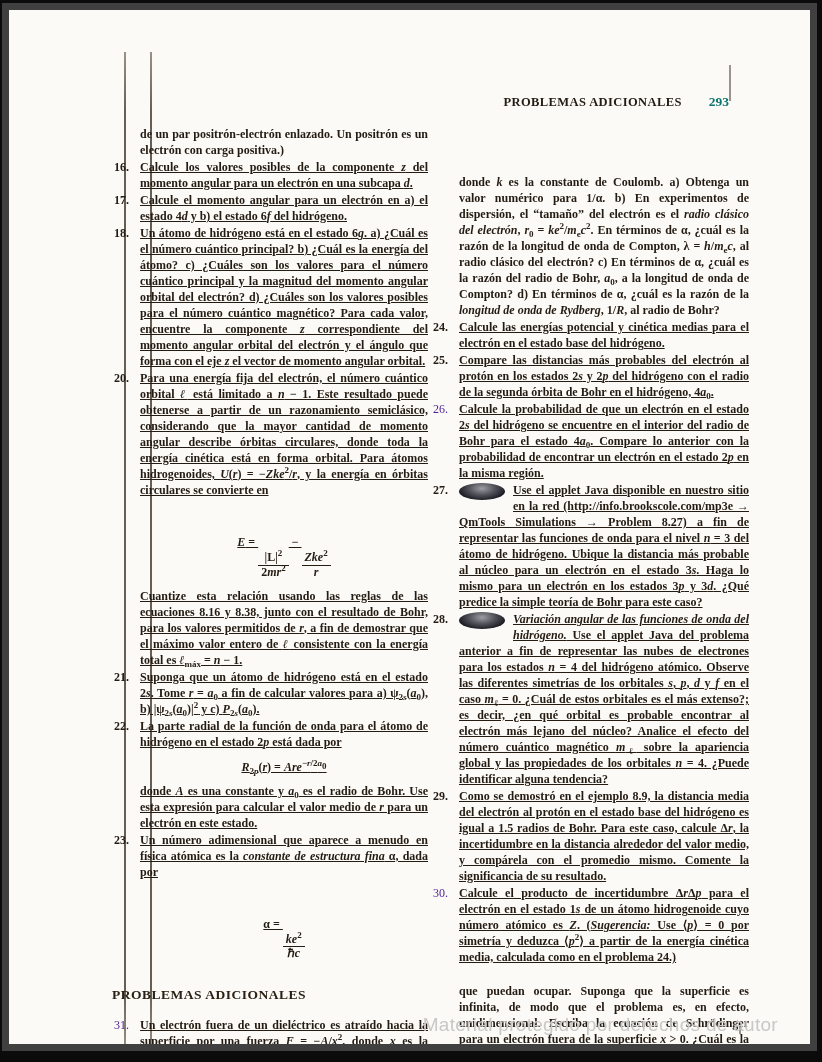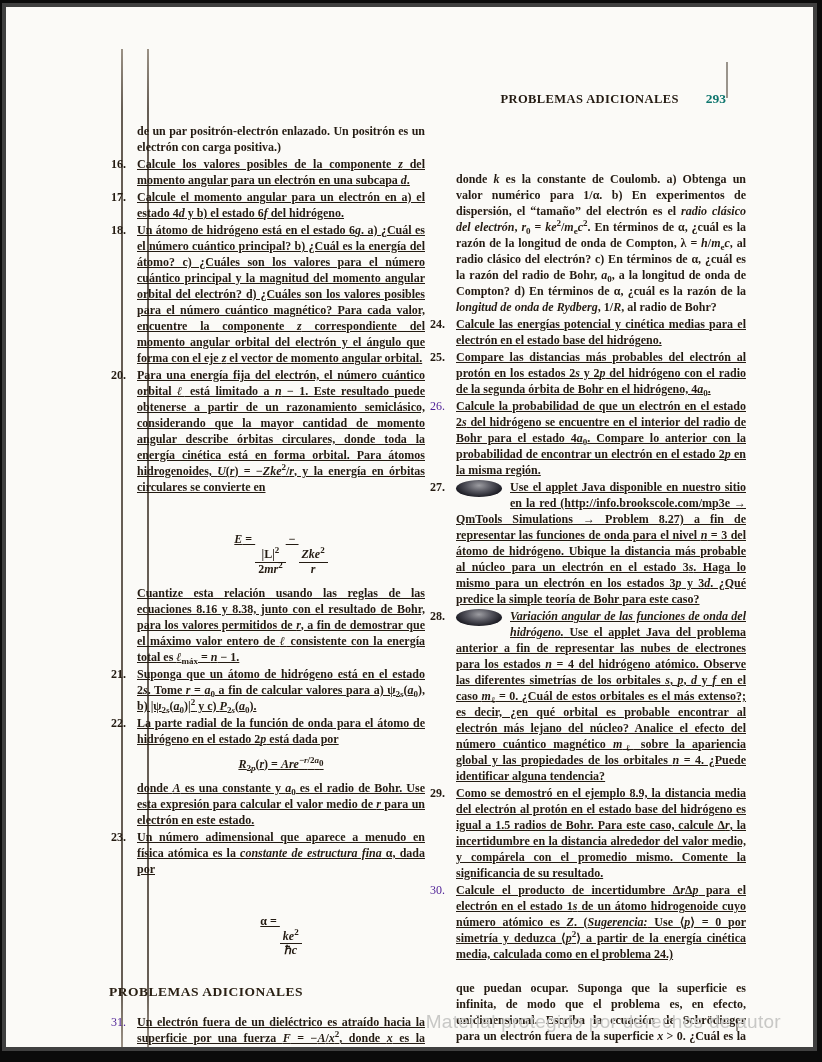--- a/index.html
+++ b/index.html
@@ -7,21 +7,21 @@
   body {
     position:relative;
     background:#0b0b0b;
     font-family:"Liberation Serif", serif;
     overflow:hidden;
   }
   .page {
     position:absolute; left:2px; top:3px;
     width:815px; height:1048px;
     background:#fbfaf7;
-    border:4px solid #404040;
+    border:7px solid #404040;
     overflow:hidden;
   }
   
   .scanline {
     position:absolute; width:2px; top:42px; height:998px;
     background:linear-gradient(#8a7f72, #4c4238 6%, #4c4238 94%, #8a7f72);
     opacity:.85;
   }
   .scanline.l1 { left:115px; }
   .scanline.l2 { left:141px; }

